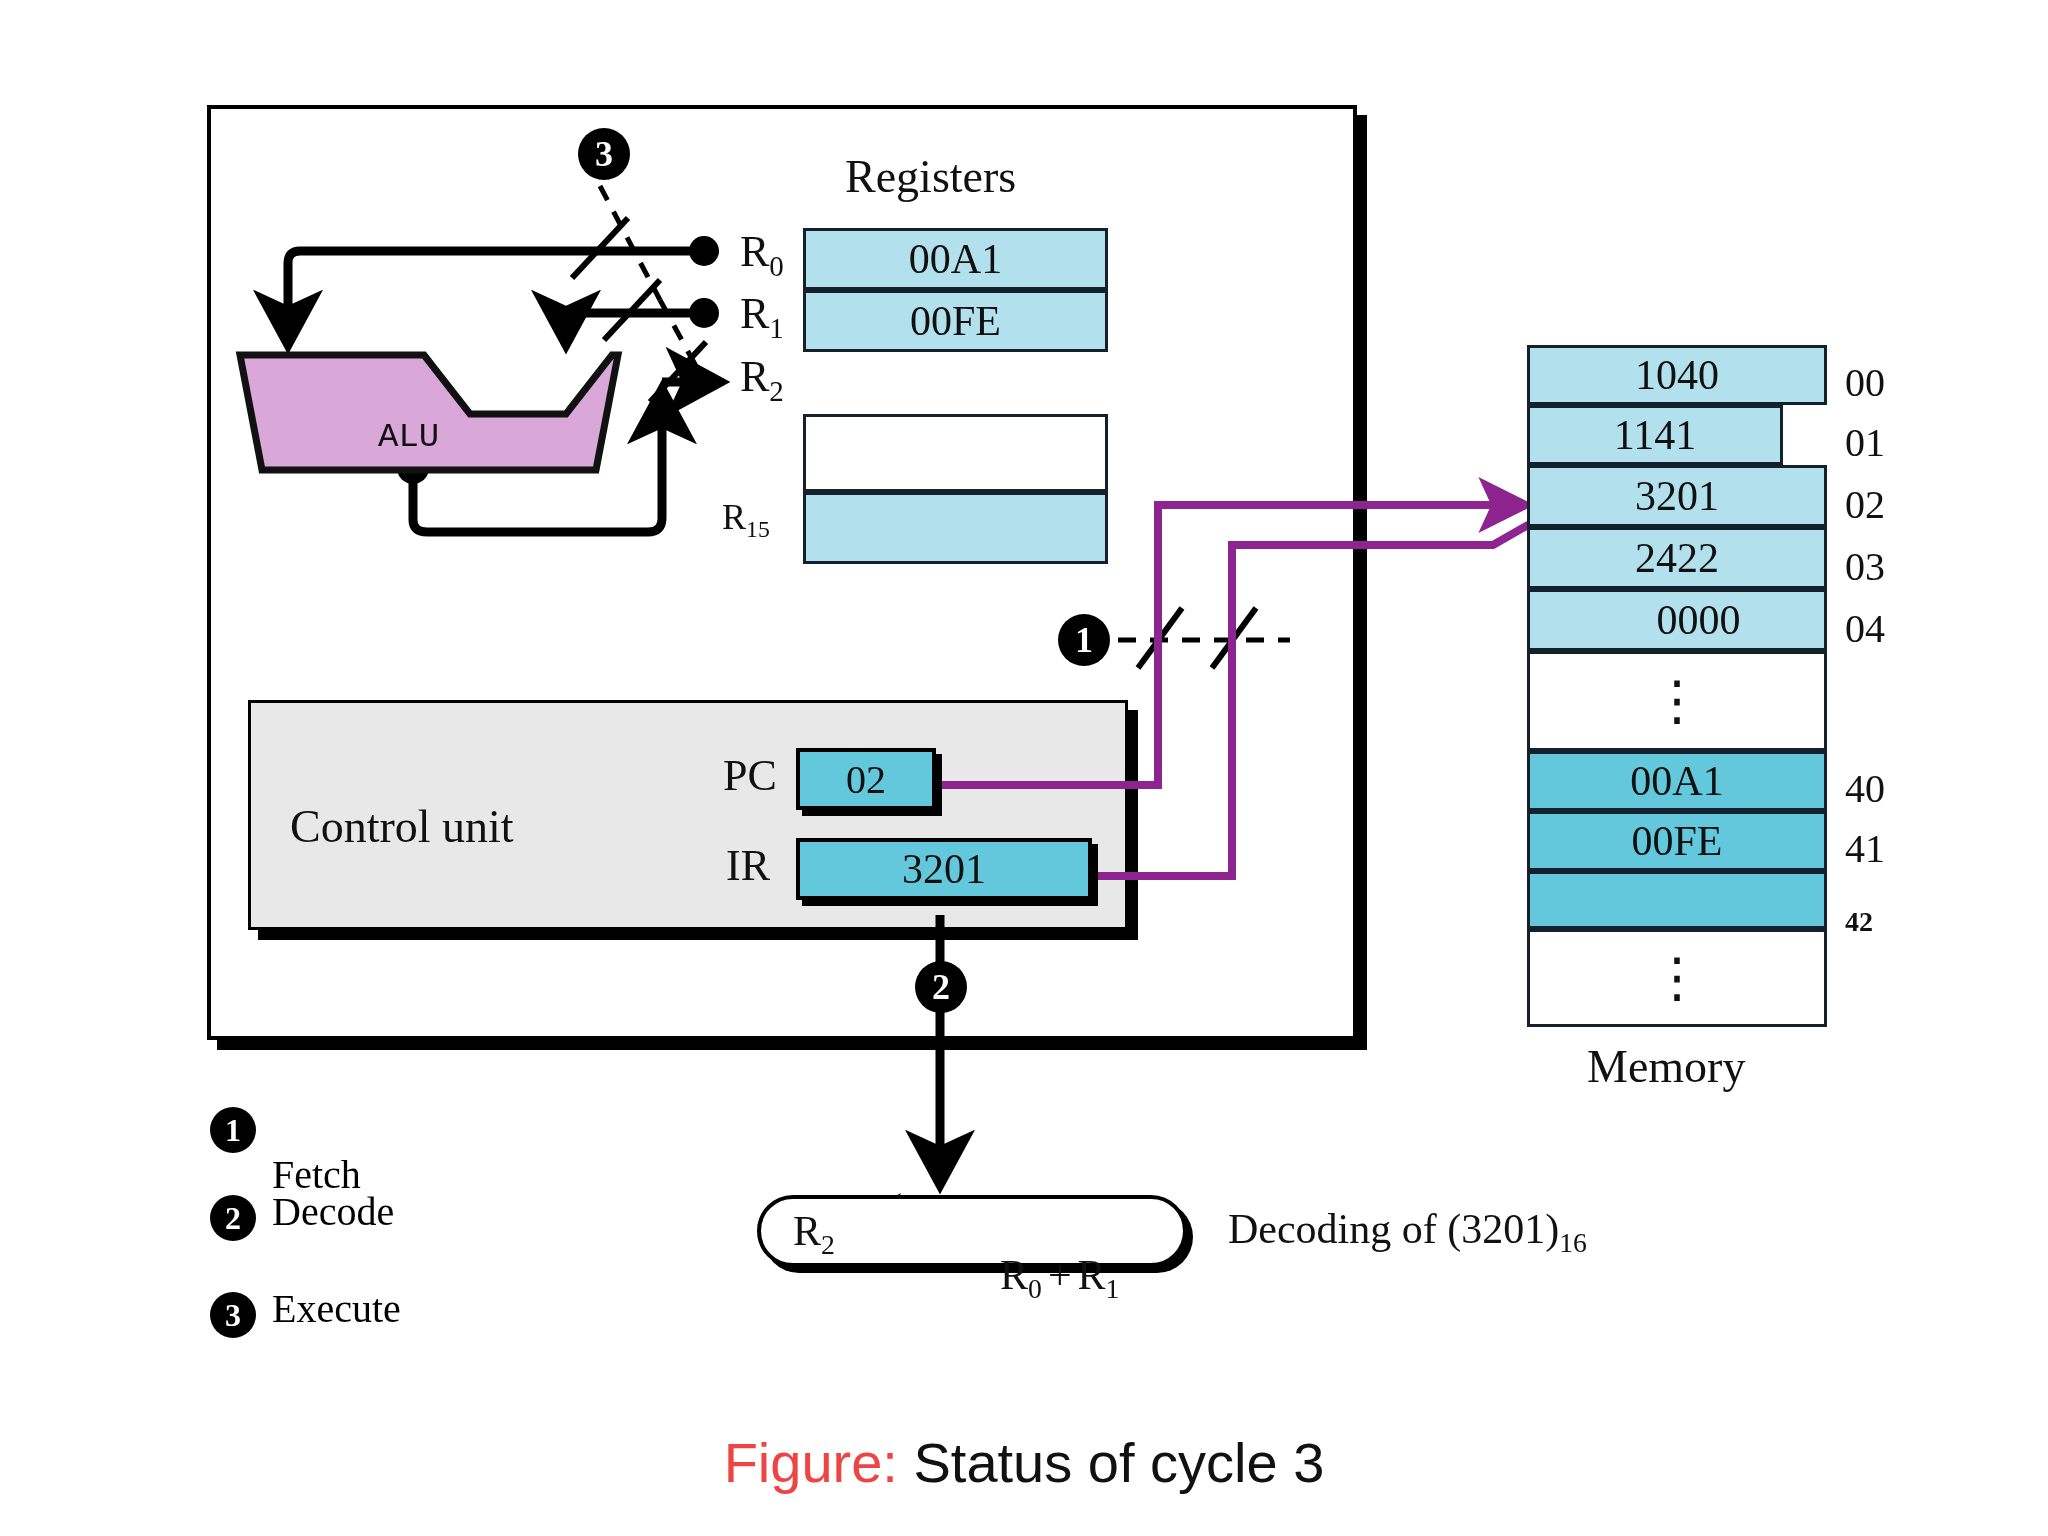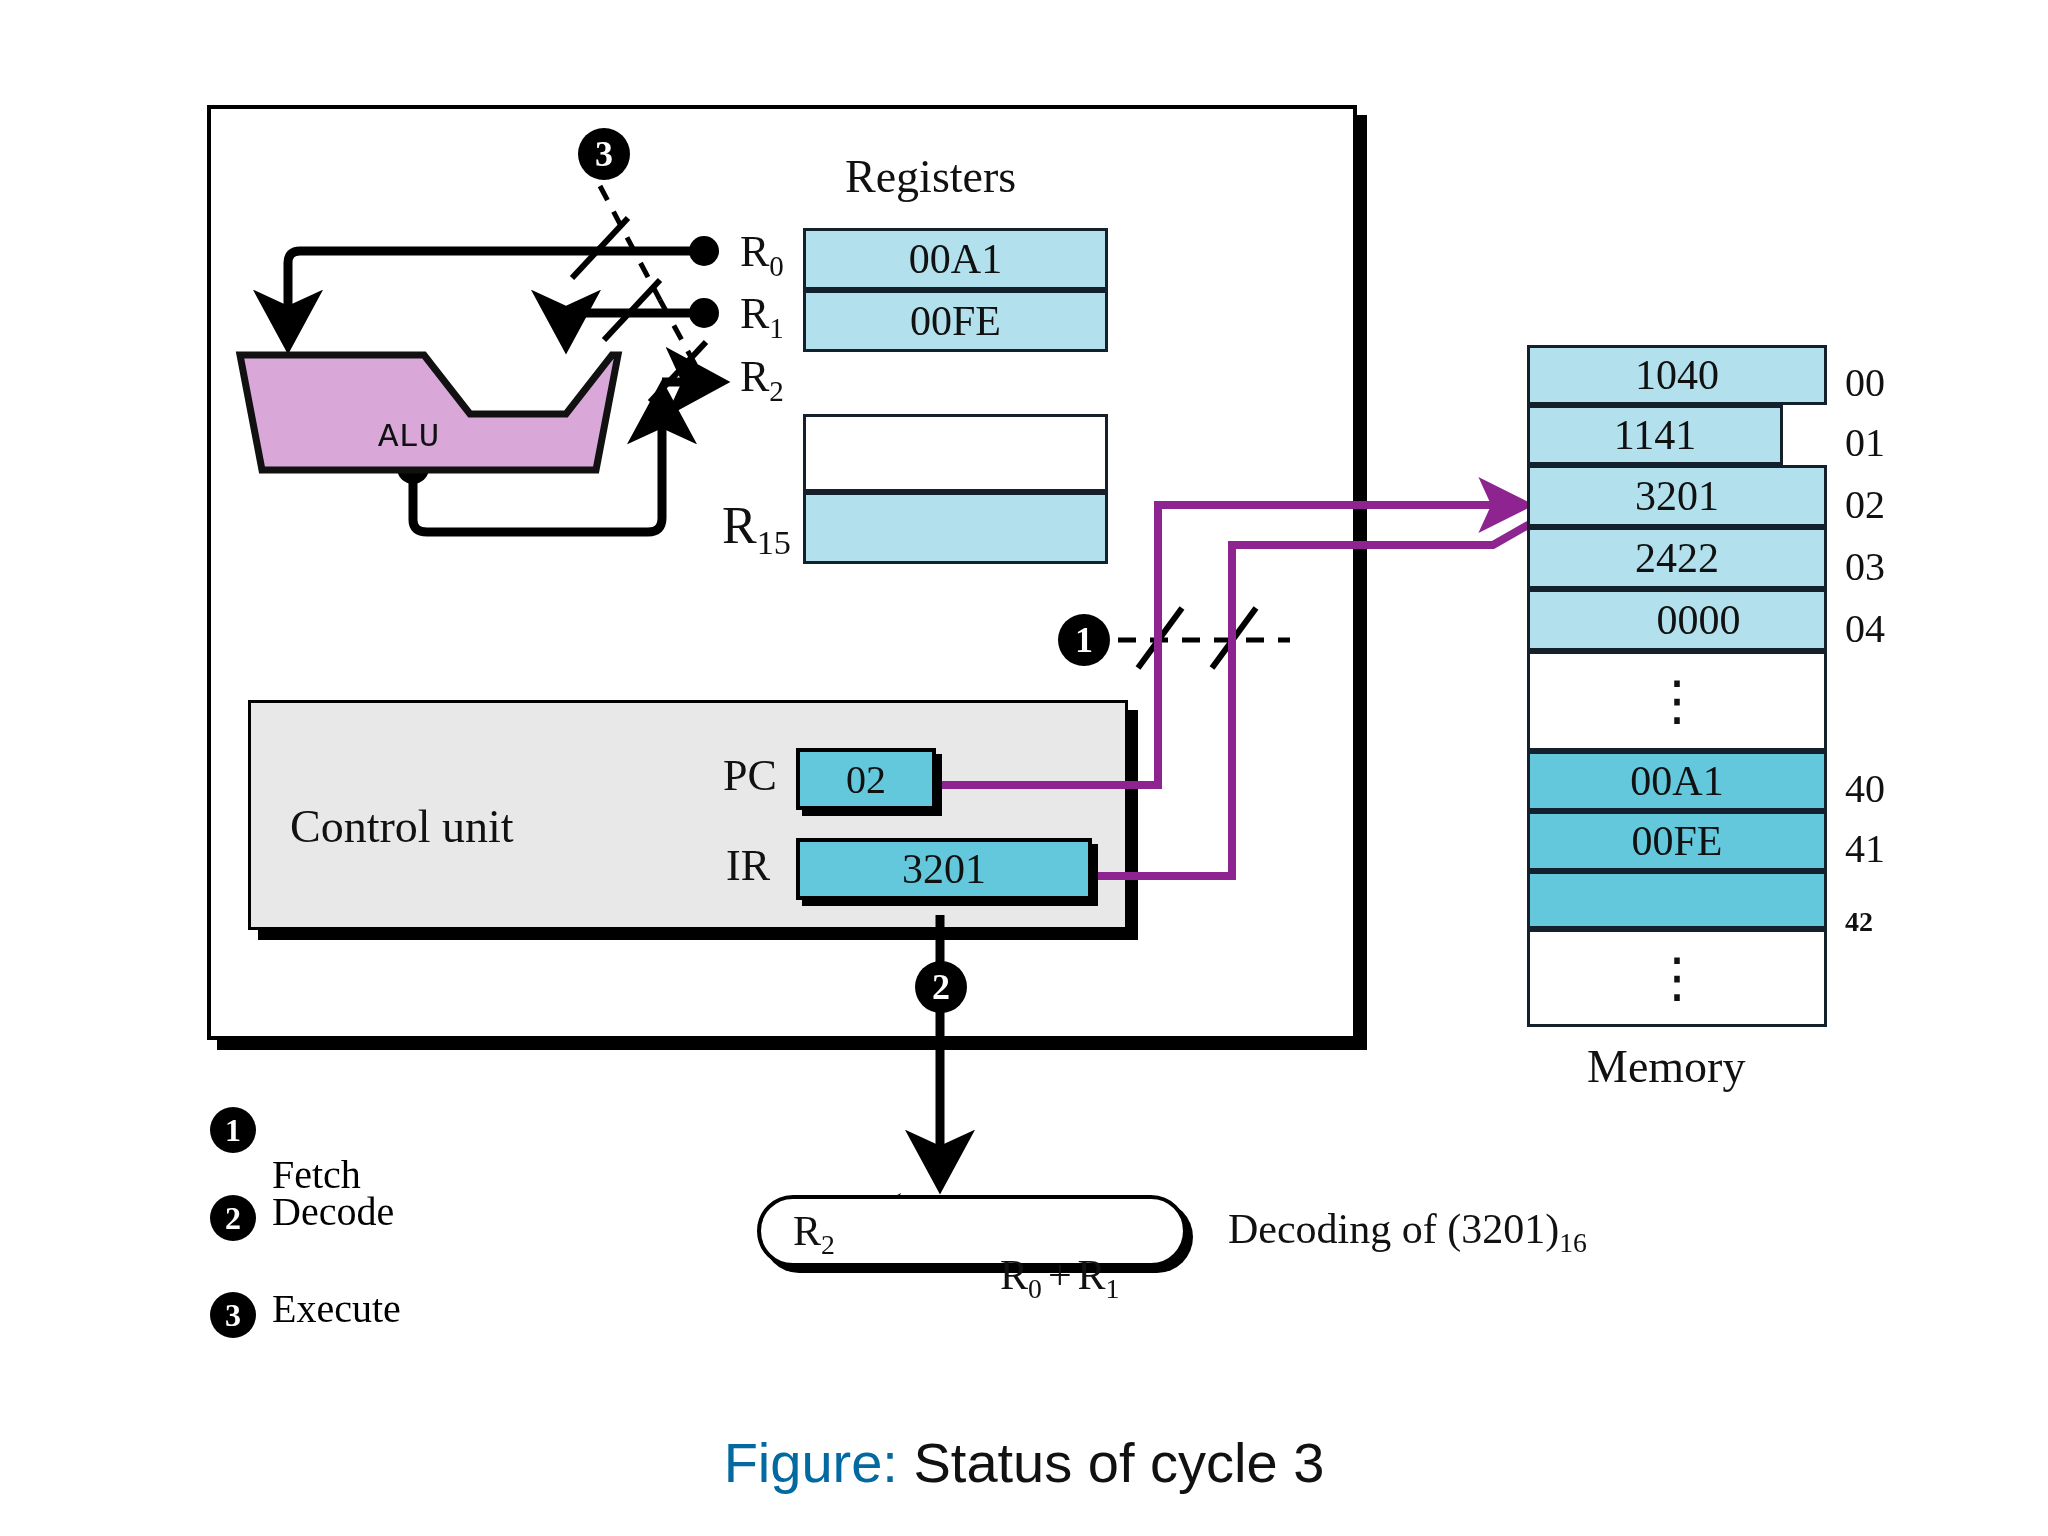--- a/index.html
+++ b/index.html
@@ -95,21 +95,21 @@
   
   .sub { font-size:0.66em; vertical-align:sub; }
 
   
   #caption {
     position:absolute; left:0; top:1430px; width:2048px;
     text-align:center;
     font-family:"Liberation Sans", sans-serif;
     font-size:56px;
   }
-  #caption .fig { color:#0369a1; }
+  #caption .fig { color:#ef4444; }
   #caption .txt { color:#111; }
 
   
   .cu-box {
     position:absolute;
     border:4px solid #000;
     background:#63c8dc;
     box-sizing:border-box;
     display:flex; align-items:center; justify-content:center;
     font-family:"Liberation Serif", serif;
@@ -181,21 +181,21 @@
     <path d="M 240,355 L 424,355 L 470,414 L 566,414 L 612,355 L 618,355
              L 596,470 L 262,470 Z" fill="#d9a8d9" stroke="#111" stroke-width="7" stroke-linejoin="miter"></path>
   </svg>
   <div class="t serif" style="left:378px; top:418px; font-size:34px;font-family:Liberation Mono, monospace;">ALU</div>
 
   <div class="t serif" style="left:845px; top:150px; font-size:46px;">Registers</div>
 
   <div class="t serif" style="left:740px; top:226px; font-size:44px;">R<span class="sub">0</span></div>
   <div class="t serif" style="left:740px; top:288px; font-size:44px;">R<span class="sub">1</span></div>
   <div class="t serif" style="left:740px; top:351px; font-size:44px;">R<span class="sub">2</span></div>
-  <div class="t serif" style="left:722px; top:496px; font-size:52px;">R<span class="sub">15</span></div>
+  <div class="t serif" style="left:722px; top:496px; font-size:36px;">R<span class="sub">15</span></div>
 
   <div class="cell cyan-l" style="left:803px; top:228px; width:305px; height:62px; font-size:42px;">
     <span>00A1</span>
   </div>
   <div class="cell cyan-l" style="left:803px; top:290px; width:305px; height:62px; font-size:42px;">
     <span>00FE</span>
   </div>
   <div class="cell white" style="left:803px; top:414px; width:305px; height:78px; font-size:42px;">
     <span></span>
   </div>

